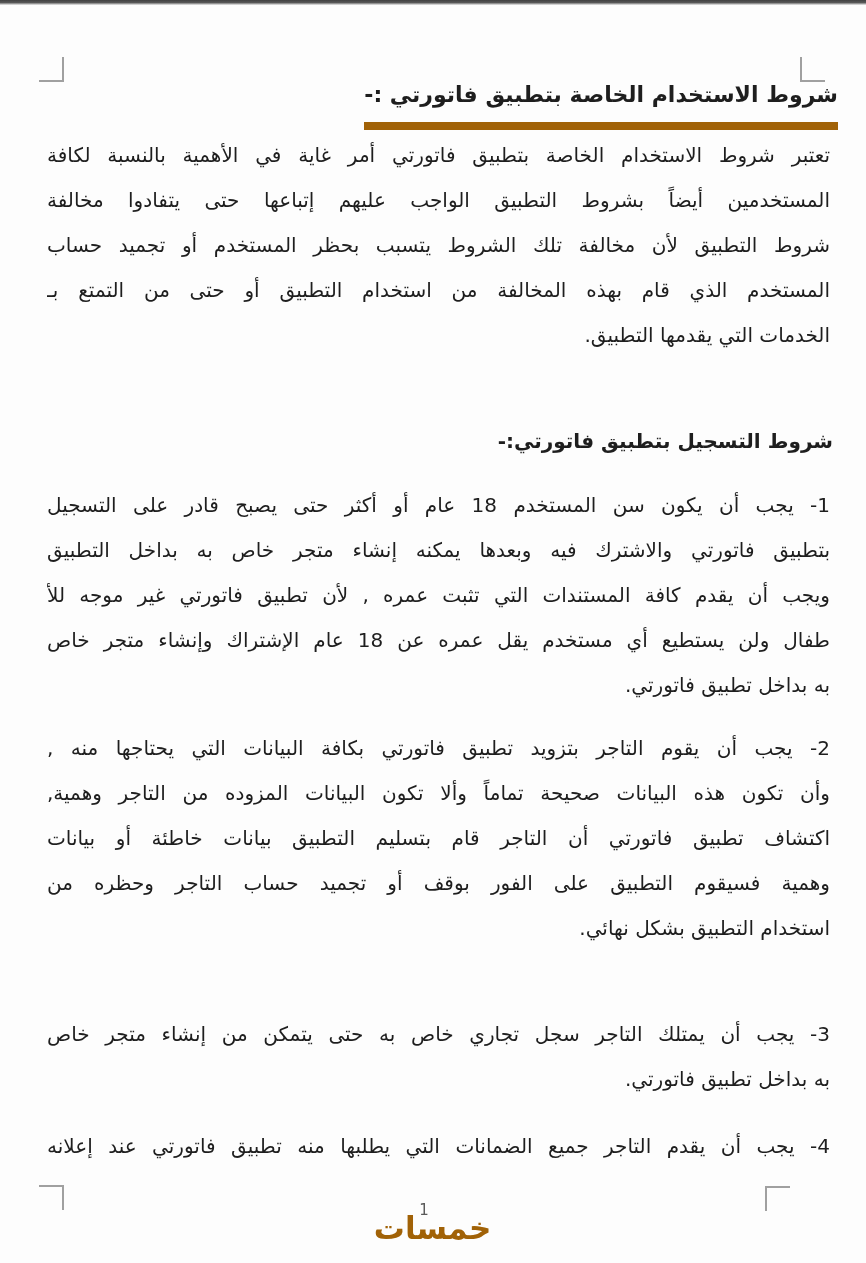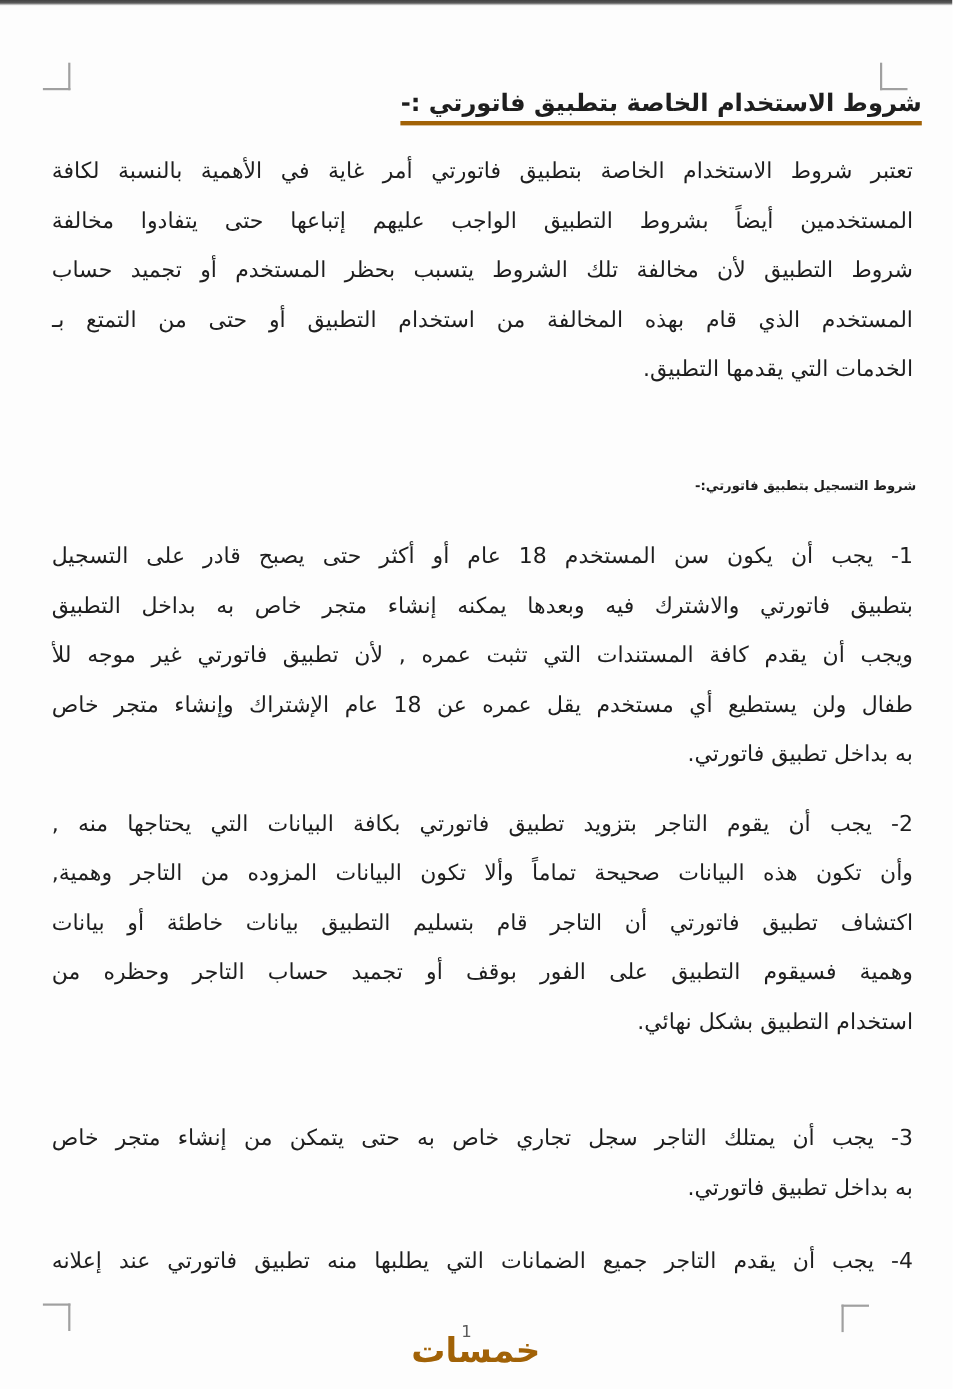--- a/index.html
+++ b/index.html
@@ -21,26 +21,26 @@
   .mark-tr{top:57px;left:800px;border-left:2px solid #a0a0a0;border-bottom:2px solid #a0a0a0;}
   .mark-bl{top:1185px;left:39px;border-right:2px solid #a0a0a0;border-top:2px solid #a0a0a0;}
   .mark-br{top:1186px;left:765px;border-left:2px solid #a0a0a0;border-top:2px solid #a0a0a0;}
   .doc-title{
     position:absolute;top:80px;right:28px;
     font-size:22px;font-weight:bold;line-height:30px;
     white-space:nowrap;
   }
   .doc-title .underline{
     display:inline-block;
-    border-bottom:4px solid #a16207;
-    padding-bottom:0;
+    border-bottom:8px solid #a16207;
+    padding-bottom:12px;
   }
   .sub-heading{
     position:absolute;top:419px;right:33px;
-    font-size:12px;font-weight:bold;line-height:45px;
+    font-size:20px;font-weight:bold;line-height:45px;
     white-space:nowrap;
   }
   .para{position:absolute;right:36px;left:47px;}
   .p-intro{top:133px;}
   .p-t1{top:483px;}
   .p-t2{top:726px;}
   .p-t3{top:1012px;}
   .p-t4{top:1124px;}
   .line{
     height:45px;line-height:45px;overflow:hidden;

